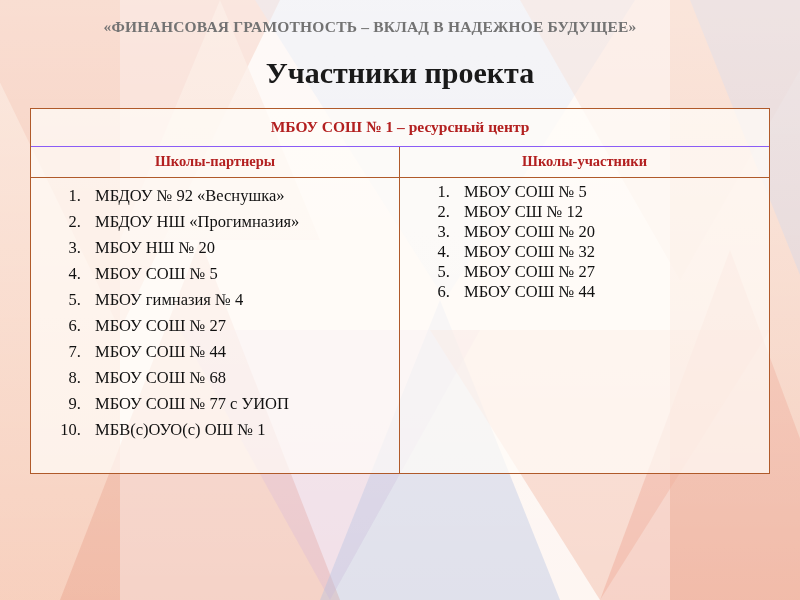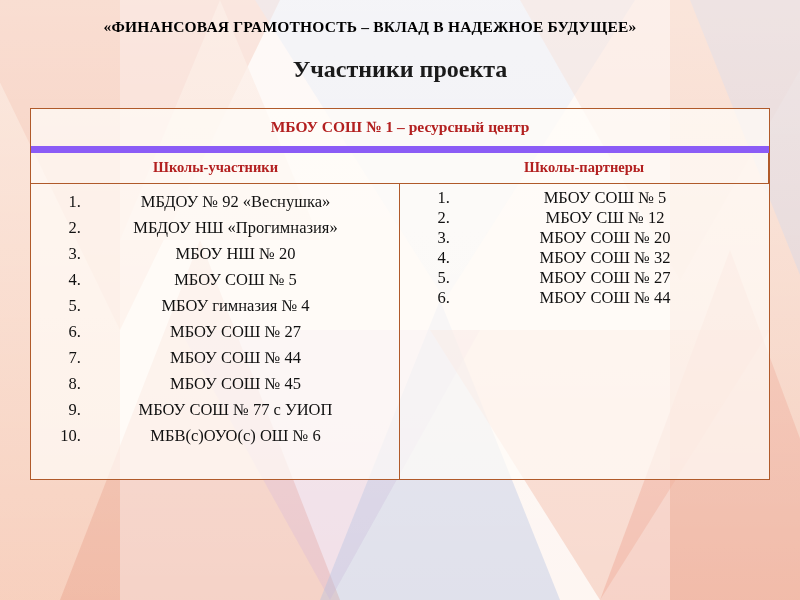--- a/index.html
+++ b/index.html
@@ -40,46 +40,46 @@
     z-index: 5;
   }
   .banner-title {
     position: absolute;
     top: 18px;
     left: 0;
     width: 740px;
     text-align: center;
     font-size: 15.5px;
     font-weight: bold;
-    color: #000000;
+    color: #737373;
     letter-spacing: 0.2px;
     font-family: "Liberation Serif", serif;
   }
   .slide-title {
     position: absolute;
     top: 56px;
     left: 0;
     width: 800px;
     text-align: center;
-    font-size: 24px;
+    font-size: 30px;
     font-weight: bold;
     color: #1a1a1a;
     font-family: "Liberation Serif", serif;
   }
   .table-wrap {
     position: absolute;
     left: 30px;
     top: 108px;
     width: 740px;
     border: 1px solid #b05a2a;
     background: rgba(255, 252, 248, 0.72);
     box-sizing: border-box;
   }
   .row-head {
-    border-bottom: 7px solid #8b5cf6;
+    border-bottom: 1px solid #8b5cf6;
     text-align: center;
     padding: 9px 4px 10px 4px;
     font-weight: bold;
     font-size: 15.5px;
     color: #b32020;
   }
   .row-sub {
     display: flex;
     border-bottom: 1px solid #b05a2a;
   }
@@ -96,21 +96,20 @@
     border-right: 1px solid #b05a2a;
   }
   .row-body {
     display: flex;
     min-height: 295px;
   }
   .bodycell {
     flex: 1 1 50%;
     box-sizing: border-box;
     padding: 10px 23px 14px 8px;
-    text-align: center;
   }
   .bodycell.left {
     border-right: 1px solid #b05a2a;
   }
   ol.list {
     margin: 0;
     padding: 0 0 0 46px;
     list-style-position: outside;
   }
   ol.list li {
@@ -158,37 +157,37 @@
 
     <div class="banner-title">«ФИНАНСОВАЯ ГРАМОТНОСТЬ – ВКЛАД В НАДЕЖНОЕ БУДУЩЕЕ»</div>
 
     <div class="slide-title">Участники проекта</div>
 
     <div class="table-wrap">
 
       <div class="row-head">МБОУ СОШ № 1 – ресурсный центр</div>
 
       <div class="row-sub">
+        <div class="subcell left">Школы-партнеры</div>
         <div class="subcell">Школы-участники</div>
-        <div class="subcell left">Школы-партнеры</div>
       </div>
 
       <div class="row-body">
         <div class="bodycell left">
           <ol class="list">
             <li>МБДОУ № 92 «Веснушка»</li>
             <li>МБДОУ НШ «Прогимназия»</li>
             <li>МБОУ НШ № 20</li>
             <li>МБОУ СОШ № 5</li>
             <li>МБОУ гимназия № 4</li>
             <li>МБОУ СОШ № 27</li>
             <li>МБОУ СОШ № 44</li>
-            <li>МБОУ СОШ № 45</li>
+            <li>МБОУ СОШ № 68</li>
             <li>МБОУ СОШ № 77 с УИОП</li>
-            <li>МБВ(с)ОУО(с) ОШ № 6</li>
+            <li>МБВ(с)ОУО(с) ОШ № 1</li>
           </ol>
         </div>
         <div class="bodycell right-pad">
           <ol class="list tight">
             <li>МБОУ СОШ № 5</li>
             <li>МБОУ СШ № 12</li>
             <li>МБОУ СОШ № 20</li>
             <li>МБОУ СОШ № 32</li>
             <li>МБОУ СОШ № 27</li>
             <li>МБОУ СОШ № 44</li>

